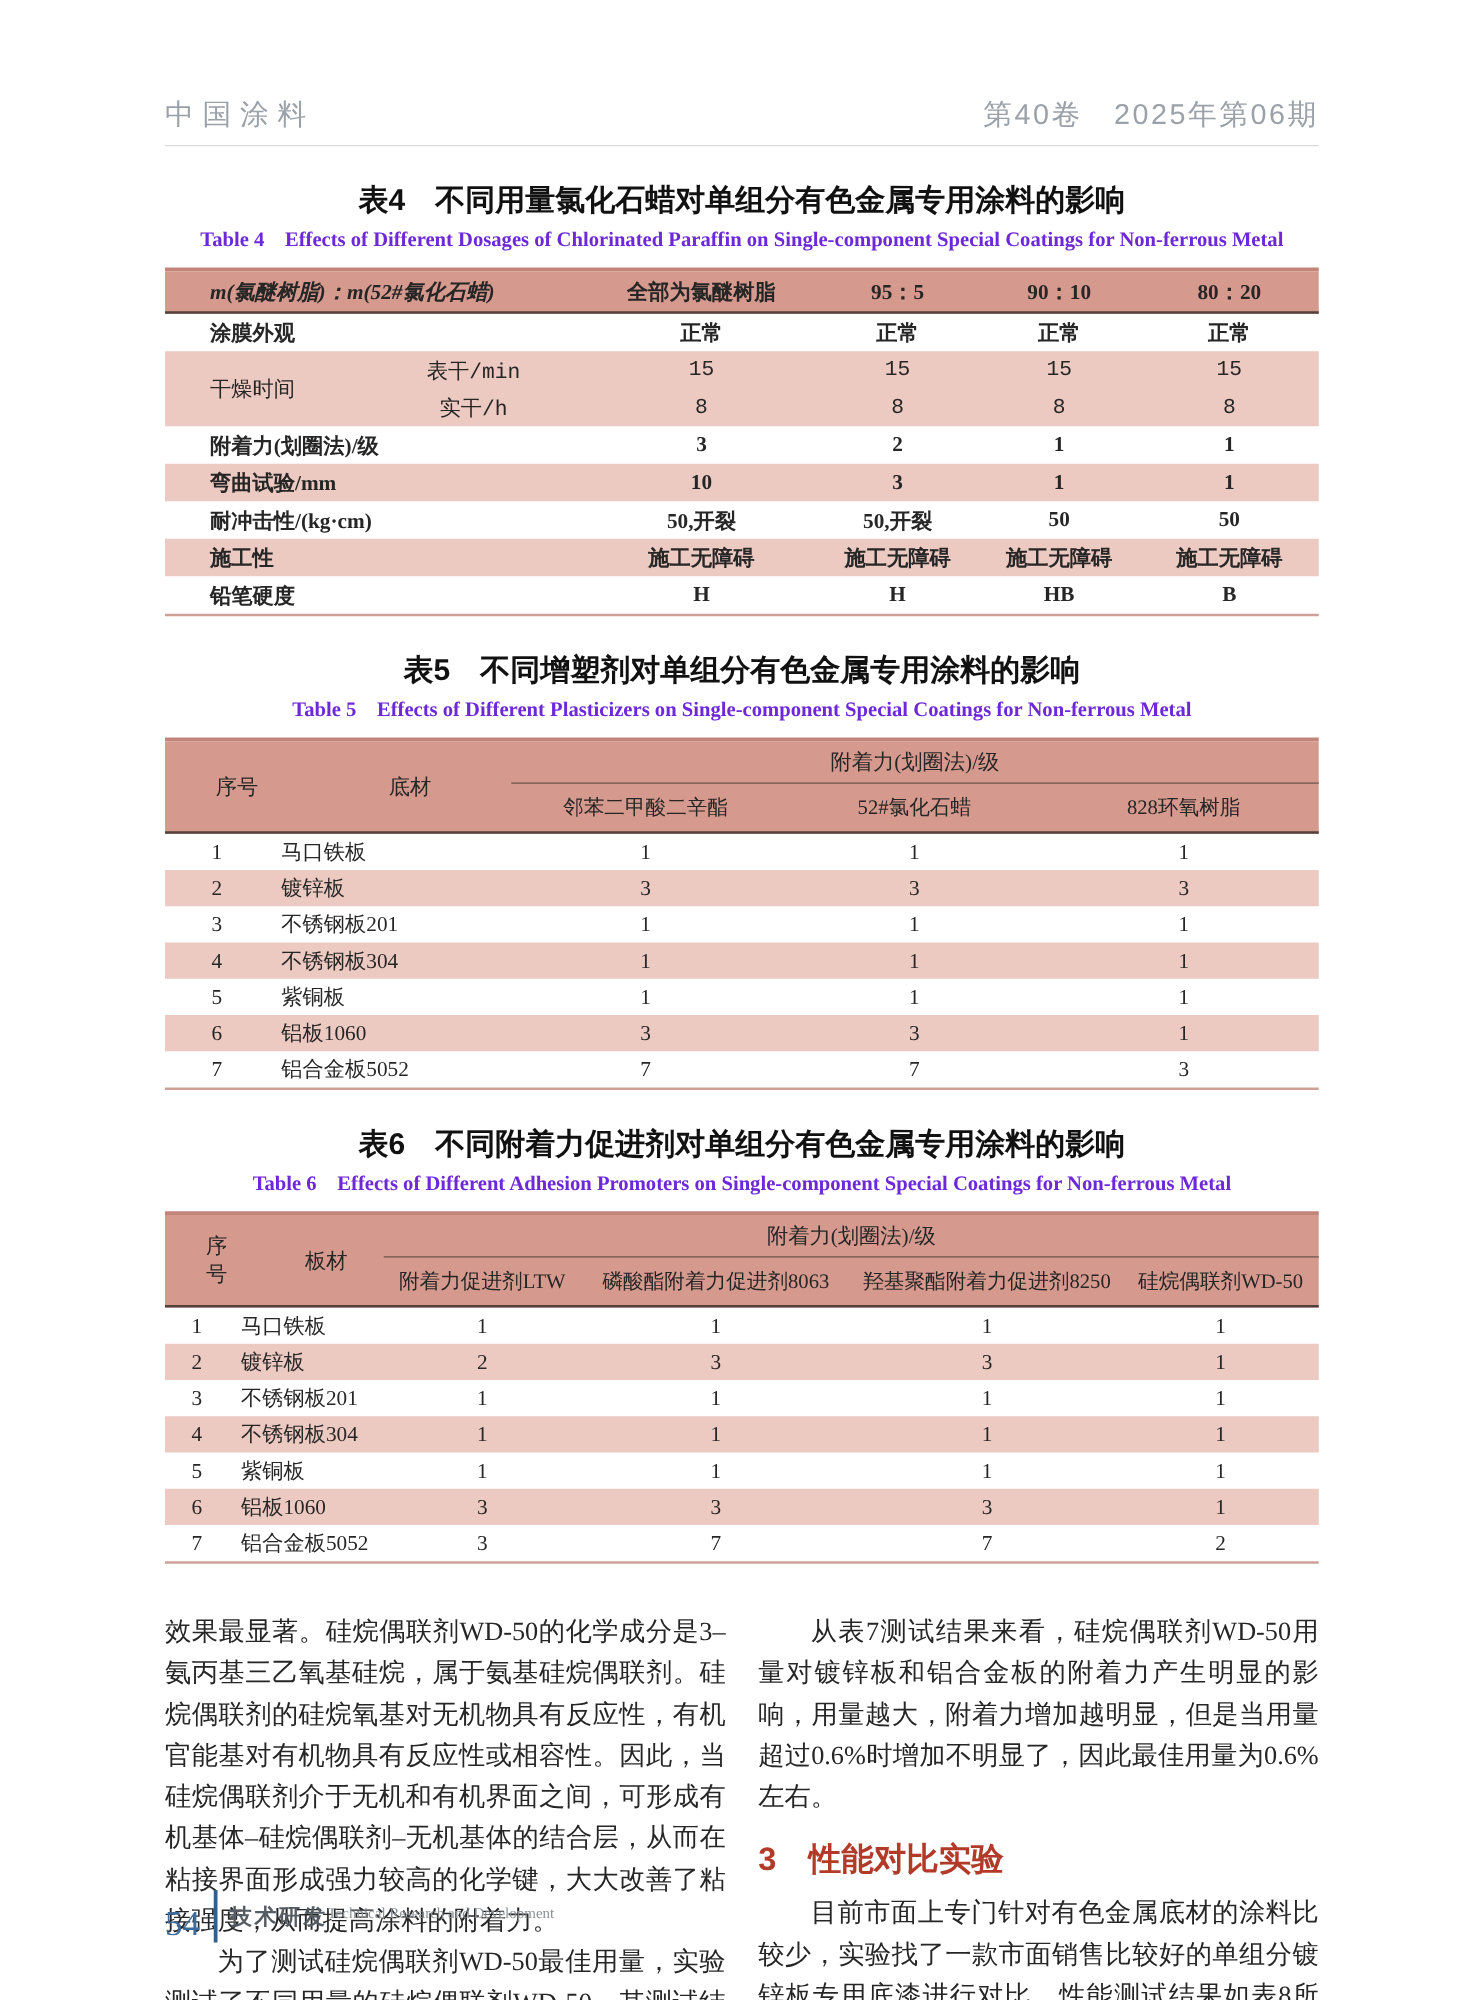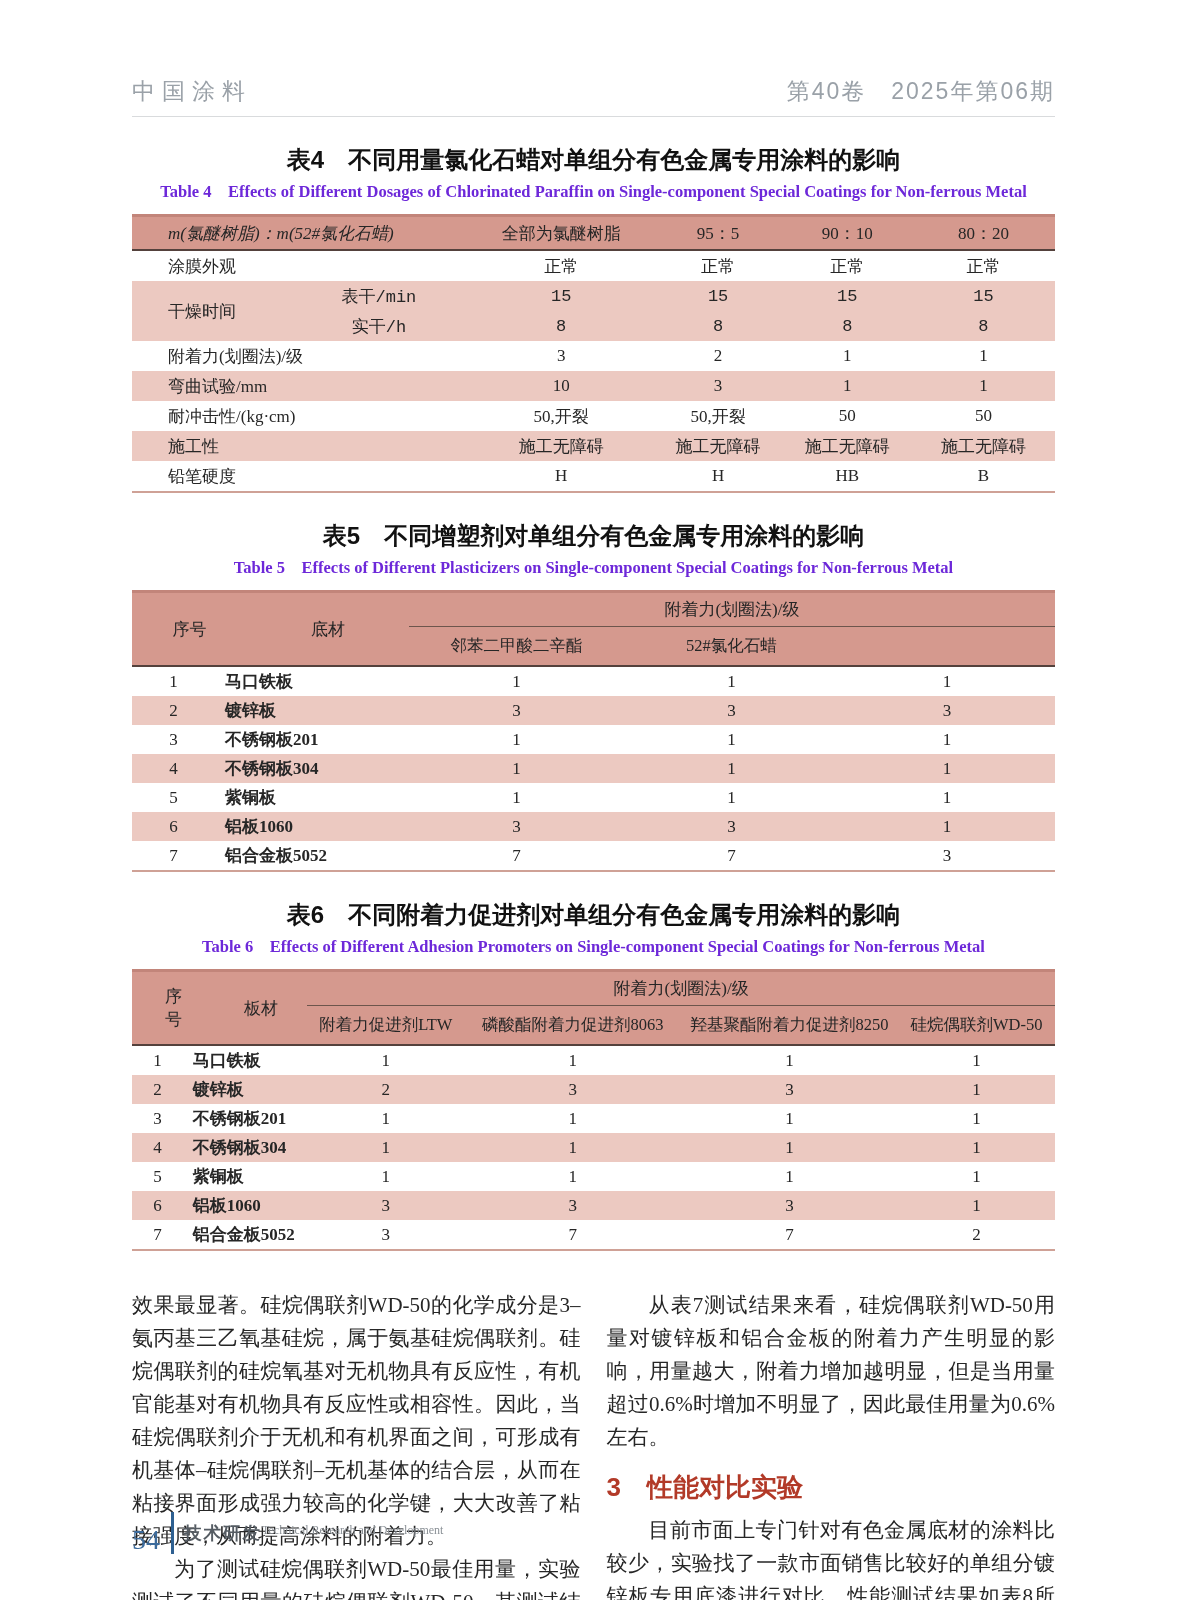--- a/index.html
+++ b/index.html
@@ -47,21 +47,21 @@
   }
   .thead-bg { background:#d5998e; }
   .shade { background:#ecc9c1; }
   .cell { display:flex; align-items:center; justify-content:center; text-align:center; }
   .cell.left { justify-content:flex-start; text-align:left; }
 
   
   .t4-row {
     display:grid;
     grid-template-columns:36.5% 20% 14% 14% 15.5%;
-    min-height:30px; align-items:stretch;
+    min-height:30px; align-items:stretch;font-weight:bold;
   }
   .t4-row.head { min-height:34px; border-bottom:2px solid #54413c; }
   .t4-row .label { padding-left:36px; }
   .t4-group {
     display:grid;
     grid-template-columns:17% 19.5% 20% 14% 14% 15.5%;
     grid-auto-rows:30px;
     font-family:Liberation Mono, monospace;
   }
   .t4-group .glabel { grid-row:1 / 3; padding-left:36px; }
@@ -81,21 +81,21 @@
   .t5-head .subh, .t6-head .subh { grid-row:2; white-space:nowrap; font-size:16.5px; }
 
   .t5-row {
     display:grid; grid-template-columns:9% 21% 23.3% 23.3% 23.4%;
     min-height:29px; align-items:stretch;
   }
   .t6-row {
     display:grid; grid-template-columns:5.5% 13.5% 17% 23.5% 23.5% 17%;
     min-height:29px; align-items:stretch;
   }
-  .t5-row .sub, .t6-row .sub { justify-content:flex-start; text-align:center; padding-left:10px;font-weight:bold; }
+  .t5-row .sub, .t6-row .sub { justify-content:flex-start; text-align:center; padding-left:10px; }
 
   
   .bodytext {
     display:flex; gap:26px;
     margin-top:38px;
     font-size:21px; line-height:33px;
     text-align:justify;
   }
   .col { flex:1; min-width:0; }
   p.ind { text-indent:2em; }
@@ -215,20 +215,21 @@
   <div class="tt-cn mt1">表5　不同增塑剂对单组分有色金属专用涂料的影响</div>
   <div class="tt-en">Table 5　Effects of Different Plasticizers on Single-component Special Coatings for Non-ferrous Metal</div>
 
   <div class="tbl">
     <div class="t5-head thead-bg">
       <div class="cell rowspan" style="grid-column:1">序号</div>
       <div class="cell rowspan" style="grid-column:2">底材</div>
       <div class="cell group">附着力(划圈法)/级</div>
       <div class="cell subh" style="grid-column:3">邻苯二甲酸二辛酯</div>
       <div class="cell subh" style="grid-column:4">52#氯化石蜡</div>
+      <div class="cell subh" style="grid-column:5">828环氧树脂</div>
     </div>
 
     <div class="t5-row">
       <div class="cell">1</div>
       <div class="cell sub">马口铁板</div>
       <div class="cell">1</div>
       <div class="cell">1</div>
       <div class="cell">1</div>
     </div>
     <div class="t5-row shade">

